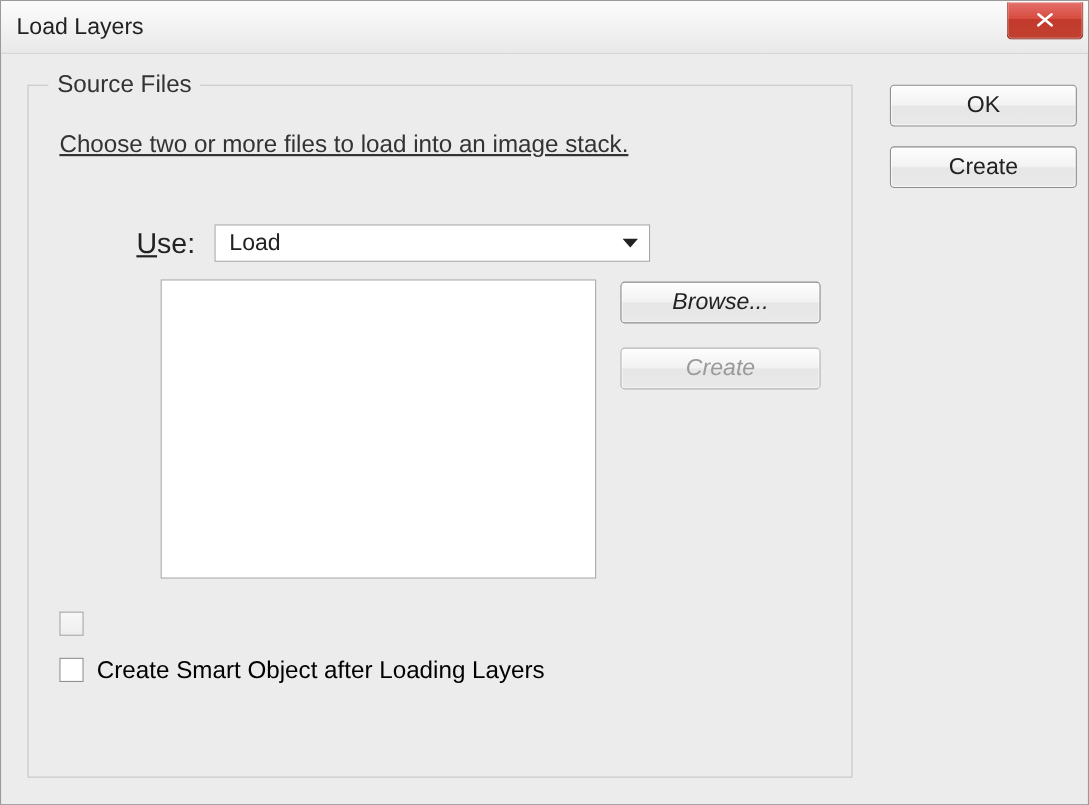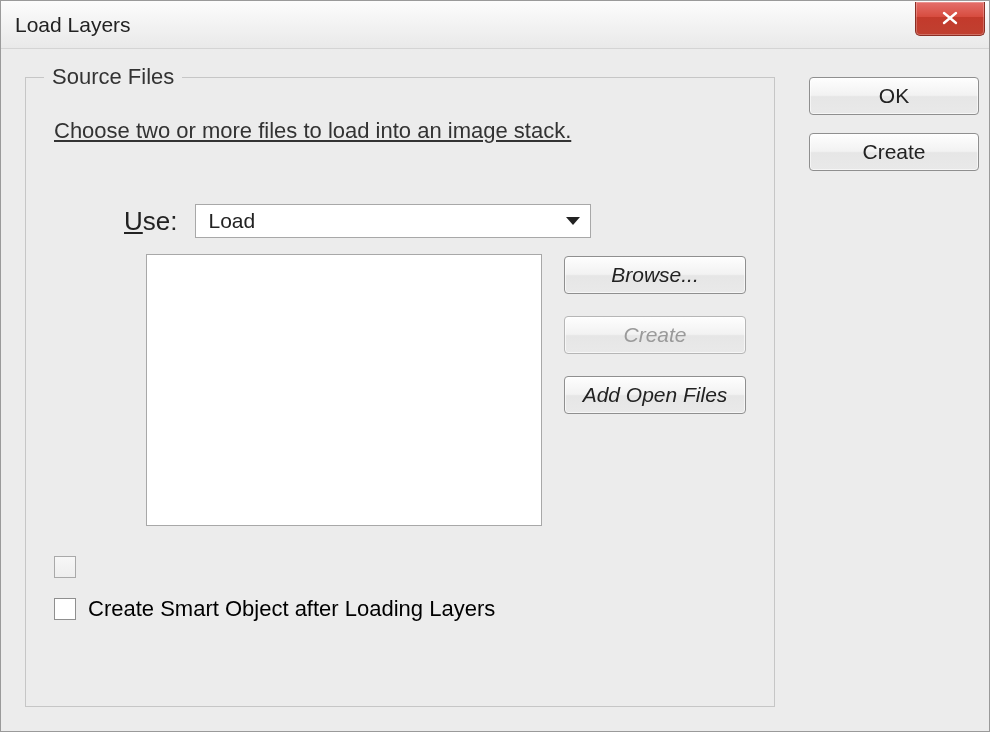--- a/index.html
+++ b/index.html
@@ -204,21 +204,20 @@
           <span class="arrow"></span>
         </div>
       </div>
 
       <div class="mid-row">
         <div style="width:70px"></div>
         <div class="listbox"></div>
         <div class="file-actions">
           <div class="btn">Browse...</div>
           <div class="btn disabled">Create</div>
-          <div class="btn">Add Open Files</div>
         </div>
       </div>
 
       <div class="check-row">
         <span class="checkbox dim"></span>
       </div>
 
       <div class="check-row">
         <span class="checkbox"></span>
         <span class="check-label">Create Smart Object after Loading Layers</span>

